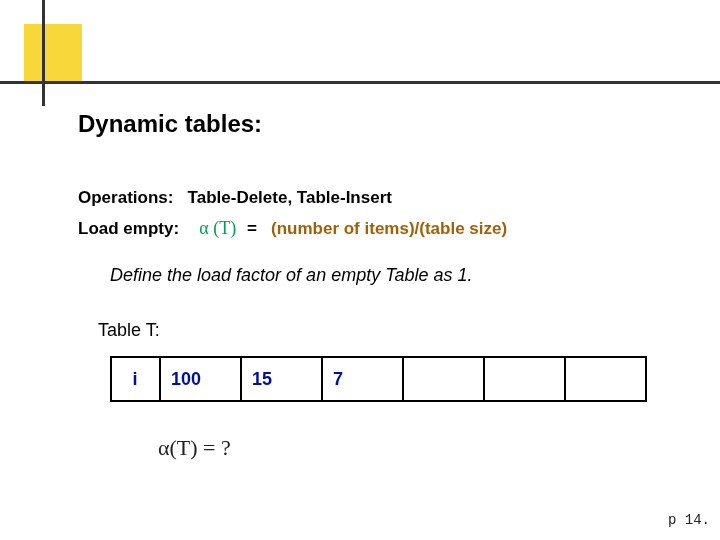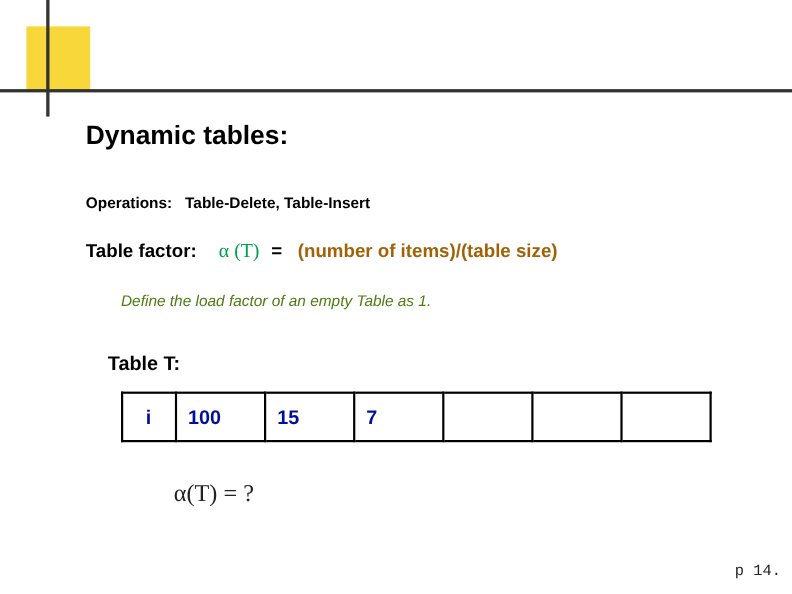--- a/index.html
+++ b/index.html
@@ -47,22 +47,22 @@
     position: absolute;
     left: 78px;
     top: 110px;
     font-weight: bold;
     font-size: 24px;
     color: #000000;
   }
   .line-ops {
     position: absolute;
     left: 78px;
-    top: 176px;
-    font-size: 14px;
+    top: 188px;
+    font-size: 17px;
     font-weight: bold;
   }
   .line-load {
     position: absolute;
     left: 78px;
     top: 218px;
     font-size: 17px;
     font-weight: bold;
   }
   .alpha-expr {
@@ -75,28 +75,28 @@
   }
   .load-desc {
     color: #a16207;
     font-weight: bold;
   }
   .definition {
     position: absolute;
     left: 110px;
     top: 265px;
     font-style: italic;
-    font-size: 14px;
-    color: #4d7c0f;
+    font-size: 18px;
+    color: #000000;
   }
   .table-label {
     position: absolute;
     left: 98px;
     top: 320px;
-    font-weight: bold;
+    font-weight: normal;
     font-size: 18px;
   }
   .table-wrap {
     position: absolute;
     left: 110px;
     top: 356px;
   }
   table.dyn {
     border-collapse: collapse;
   }
@@ -143,21 +143,21 @@
 
 <div class="title">Dynamic tables:</div>
 
 <div class="line-ops">
   <span>Operations:</span>
   &nbsp;
   <span>Table-Delete, Table-Insert</span>
 </div>
 
 <div class="line-load">
-  <span>Table factor:</span>
+  <span>Load empty:</span>
   &nbsp;
   <span class="alpha-expr">α (T)</span>
   <span>=</span>
   &nbsp;
   <span class="load-desc">(number of items)/(table size)</span>
 </div>
 
 <div class="definition">Define the load factor of an empty Table as 1.</div>
 
 <div class="table-label">Table T:</div>

